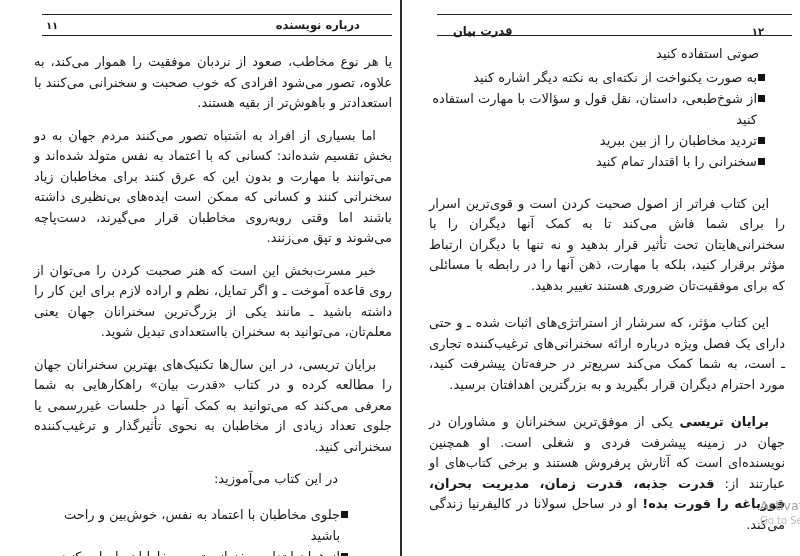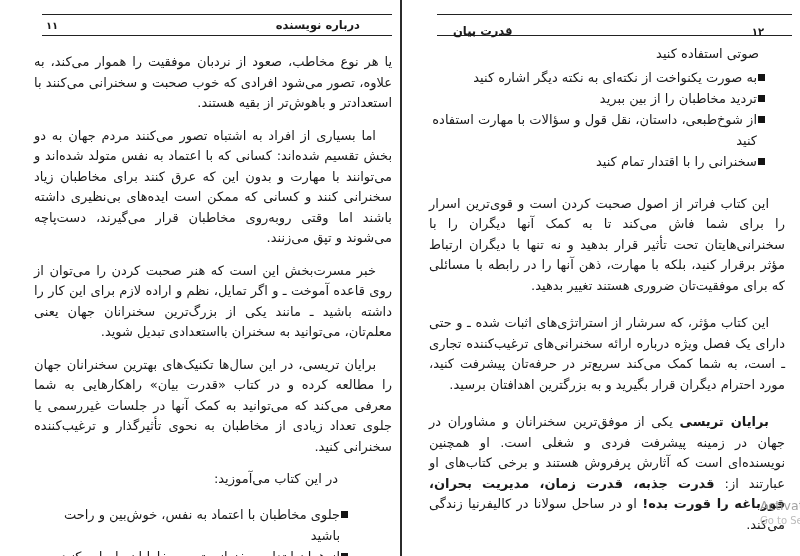--- a/index.html
+++ b/index.html
@@ -145,25 +145,25 @@
   </div>
   <div class="page-body">
     <p class="cont-line">صوتی استفاده کنید</p>
     <div class="bullet-list">
       <div class="bullet-item">
         <span class="sq"></span>
         <span>به صورت یکنواخت از نکته‌ای به نکته دیگر اشاره کنید</span>
       </div>
       <div class="bullet-item">
         <span class="sq"></span>
-        <span>تردید مخاطبان را از بین ببرید</span>
+        <span>از شوخ‌طبعی، داستان، نقل قول و سؤالات با مهارت استفاده کنید</span>
       </div>
       <div class="bullet-item">
         <span class="sq"></span>
-        <span>از شوخ‌طبعی، داستان، نقل قول و سؤالات با مهارت استفاده کنید</span>
+        <span>تردید مخاطبان را از بین ببرید</span>
       </div>
       <div class="bullet-item">
         <span class="sq"></span>
         <span>سخنرانی را با اقتدار تمام کنید</span>
       </div>
     </div>
     <p class="para">این کتاب فراتر از اصول صحبت کردن است و قوی‌ترین اسرار را برای شما فاش می‌کند تا به کمک آنها دیگران را با سخنرانی‌هایتان تحت تأثیر قرار بدهید و نه تنها با دیگران ارتباط مؤثر برقرار کنید، بلکه با مهارت، ذهن آنها را در رابطه با مسائلی که برای موفقیت‌تان ضروری هستند تغییر بدهید.</p>
     <p class="para">این کتاب مؤثر، که سرشار از استراتژی‌های اثبات شده ـ و حتی دارای یک فصل ویژه درباره ارائه سخنرانی‌های ترغیب‌کننده تجاری ـ است، به شما کمک می‌کند سریع‌تر در حرفه‌تان پیشرفت کنید، مورد احترام دیگران قرار بگیرید و به بزرگترین اهدافتان برسید.</p>
     <p class="para"><span class="bold">برایان تریسی</span><span> یکی از موفق‌ترین سخنرانان و مشاوران در جهان در زمینه پیشرفت فردی و شغلی است. او همچنین نویسنده‌ای است که آثارش پرفروش هستند و برخی کتاب‌های او عبارتند از: </span><span class="bold">قدرت جذبه، قدرت زمان، مدیریت بحران، قورباغه را قورت بده!</span><span> او در ساحل سولانا در کالیفرنیا زندگی می‌کند.</span></p>
   </div>

